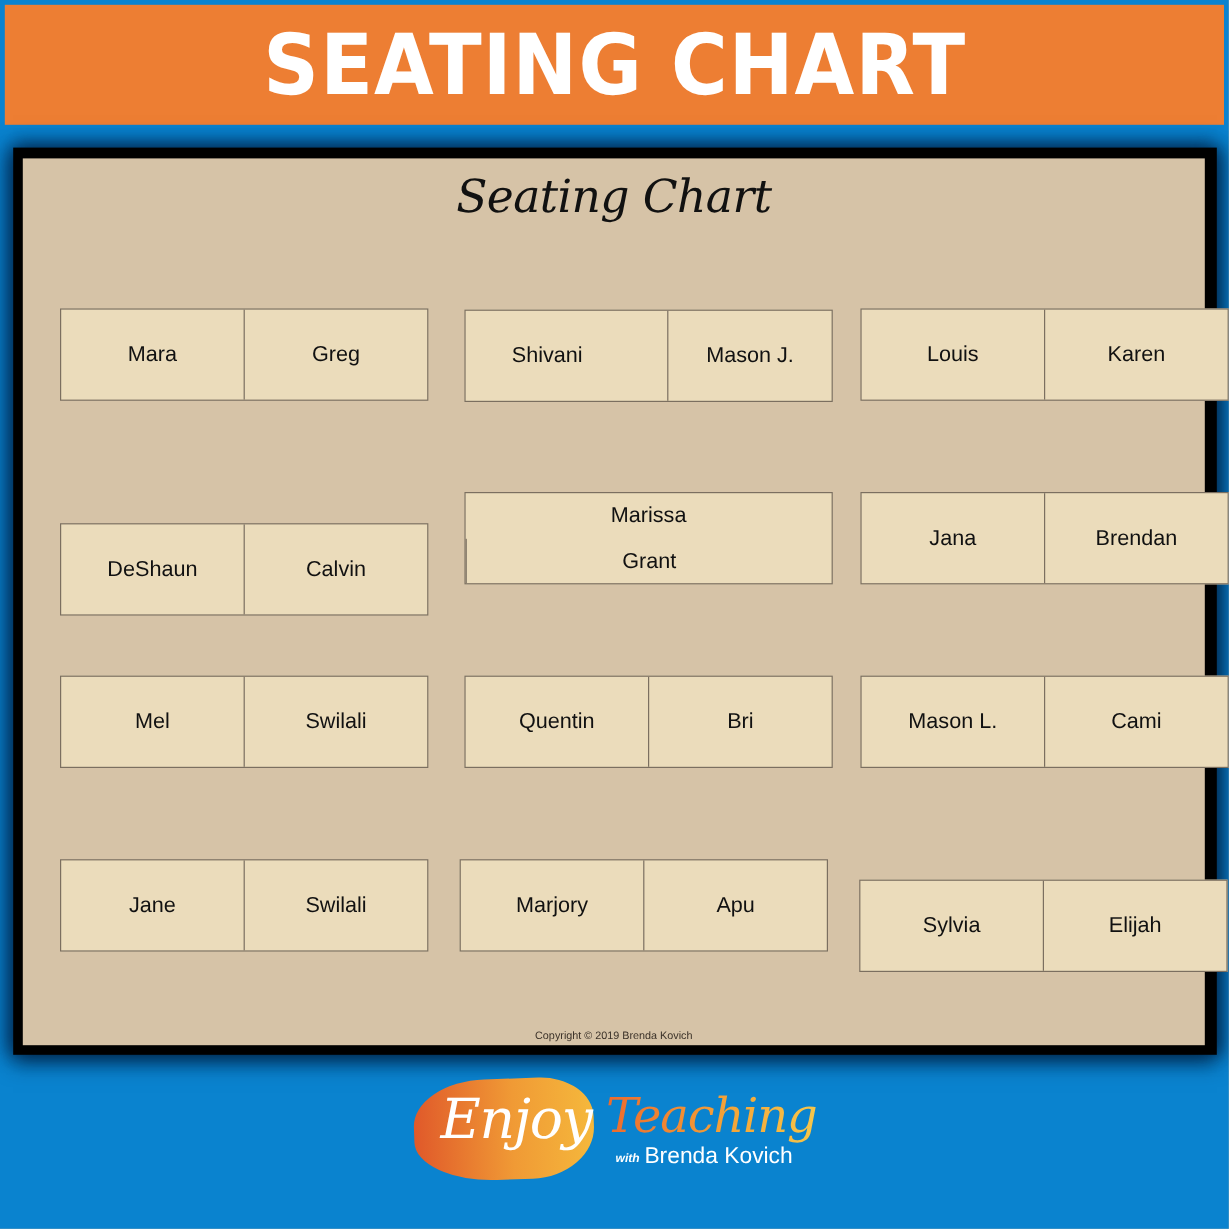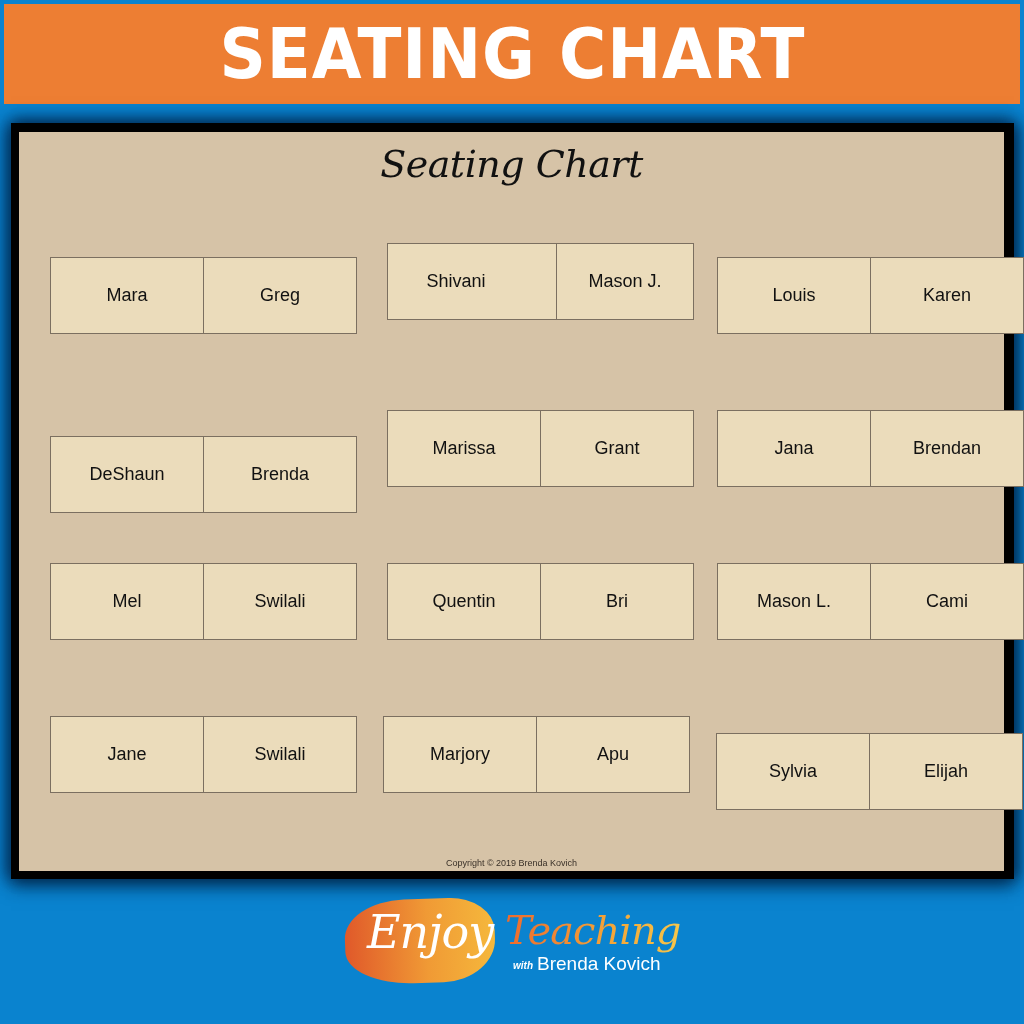--- a/index.html
+++ b/index.html
@@ -127,34 +127,34 @@
 
 <div class="frame"></div>
 
 <div class="board">
   <div class="board-title">Seating Chart</div>
 
   <div class="desk" style="left:31px; top:125px;">
     <div class="seat">Mara</div>
     <div class="seat">Greg</div>
   </div>
-  <div class="desk" style="left:368px; top:111px;gap:32px;">
+  <div class="desk" style="left:368px; top:126px;gap:32px;">
     <div class="seat">Shivani</div>
     <div class="seat">Mason J.</div>
   </div>
   <div class="desk" style="left:698px; top:125px;">
     <div class="seat">Louis</div>
     <div class="seat">Karen</div>
   </div>
 
   <div class="desk" style="left:31px; top:278px;margin-top:26px;">
     <div class="seat">DeShaun</div>
-    <div class="seat">Brenda</div>
+    <div class="seat">Calvin</div>
   </div>
-  <div class="desk" style="left:368px; top:278px;">
+  <div class="desk" style="left:368px; top:278px;flex-direction:column;">
     <div class="seat">Marissa</div>
     <div class="seat">Grant</div>
   </div>
   <div class="desk" style="left:698px; top:278px;">
     <div class="seat">Jana</div>
     <div class="seat">Brendan</div>
   </div>
 
   <div class="desk" style="left:31px; top:431px;">
     <div class="seat">Mel</div>

